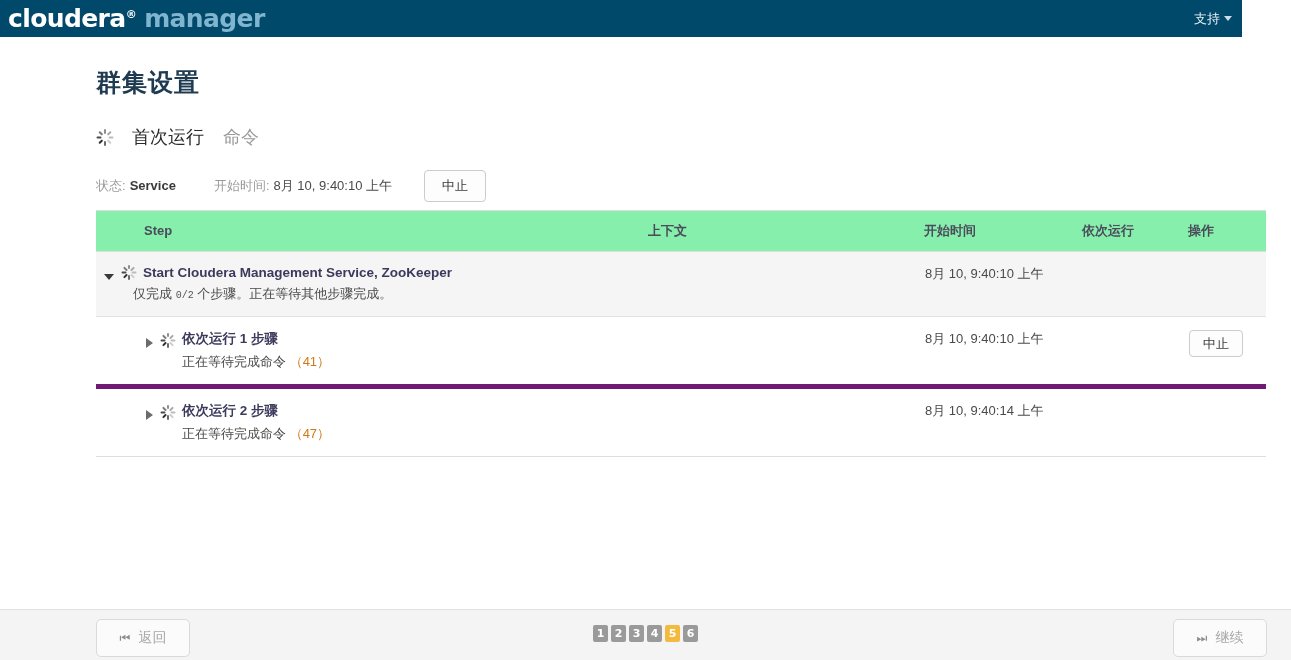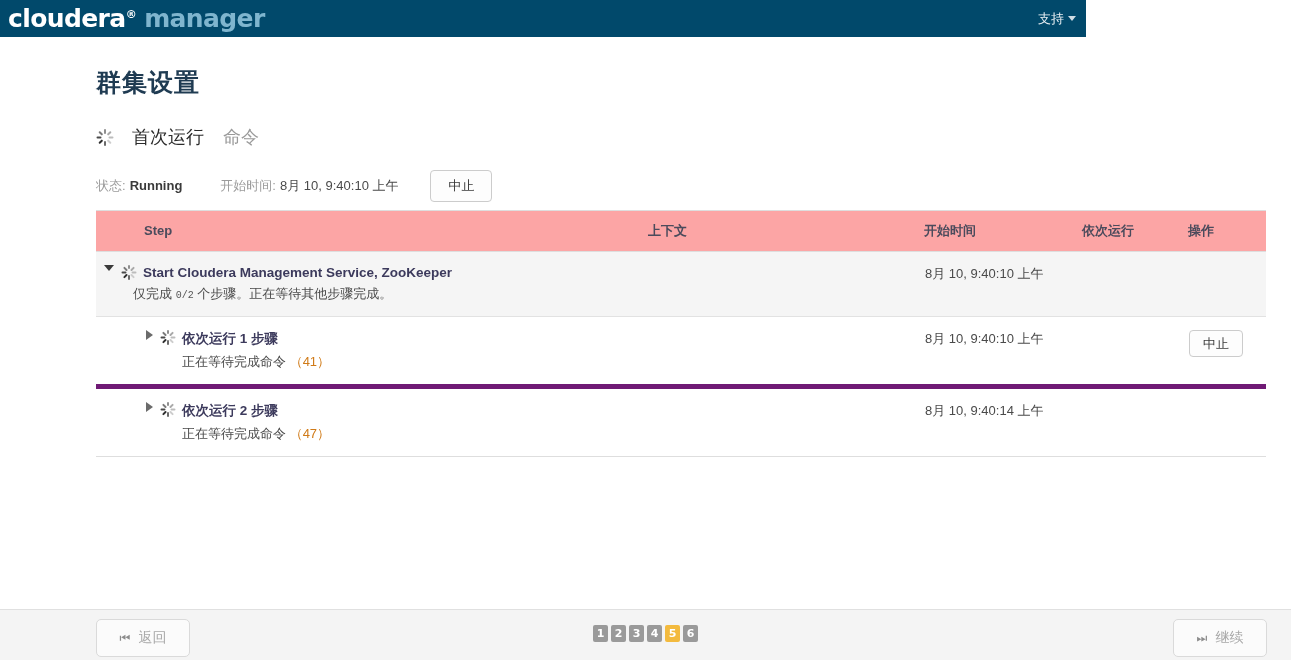--- a/index.html
+++ b/index.html
@@ -7,21 +7,21 @@
     margin: 0; padding: 0;
     width: 1291px; height: 660px;
     background: #ffffff;
     font-family: "Liberation Sans", "DejaVu Sans", sans-serif;
     overflow: hidden;
   }
 
   
   .topbar {
     position: absolute; left: 0; top: 0;
-    width: 1086px; height: 37px;
+    width: 1242px; height: 37px;
     background: #01496b;
     display: flex; align-items: center;
   }
   .logo {
     margin-left: 8px;
     font-size: 25px;
     letter-spacing: -0.6px;
     font-weight: bold;
     white-space: nowrap;
     line-height: 1;
@@ -121,21 +121,21 @@
   .radio-opt.accent span.rl { color: #d07a17; }
 
   
   .tbl {
     margin: 8px 0 0 96px;
     width: 1170px;
     border-collapse: collapse;
     font-size: 13px;
   }
   .tbl thead th {
-    background: #fca5a5;
+    background: #86efac;
     border-top: 1px solid #dedede;
     border-bottom: 1px solid #dedede;
     text-align: left;
     font-weight: bold;
     color: #4b4b5c;
     padding: 11px 0 11px 0;
     font-size: 13px;
   }
   .col-step  { width: 552px; padding-left: 48px !important; }
   .col-ctx   { width: 276px; }
@@ -144,21 +144,21 @@
   .col-act   { width: 78px; }
 
   .tbl tbody td { vertical-align: top; padding-top: 13px; padding-bottom: 13px; }
 
   tr.row-1 td { background: #f5f5f5; border-bottom: 1px solid #e2e2e2; }
   tr.row-sub td { background: #ffffff; }
   tr.row-sub td.sepcell { border-top: 5px solid #701a75; }
   tr.row-last td { border-bottom: 1px solid #dedede; }
 
   .step-cell { padding-left: 8px; }
-  .step-head { display: flex; align-items: flex-start; gap: 7px; }
+  .step-head { display: flex; align-items: flex-end; gap: 7px; }
   .step-title {
     font-weight: bold; color: #3c3a5c; font-size: 13.5px;
   }
   .step-sub {
     margin-top: 5px;
     color: #4a4a4a; font-size: 13px;
   }
   .step-sub .mono { font-family: "Liberation Mono", "DejaVu Sans Mono", monospace; font-size: 10px; color: #555; }
   .step-sub .link { color: #d07a17; }
   .indent-1 { padding-left: 42px; }
@@ -273,21 +273,21 @@
         <i></i>
         <i></i>
         <i></i>
     </span>
     <span>首次运行</span>
     <span class="cmd-suffix">命令</span>
   </div>
 
   <div class="status-line">
     <span class="lbl">状态:</span>
-    <span class="status-val">Running</span>
+    <span class="status-val">Service</span>
     <span class="start-lbl">开始时间:</span>
     <span class="start-val">8月 10, 9:40:10 上午</span>
     <button class="btn abort-top">中止</button>
   </div>
 
 
   <table class="tbl">
     <thead>
       <tr>
         <th class="col-step">Step</th>

